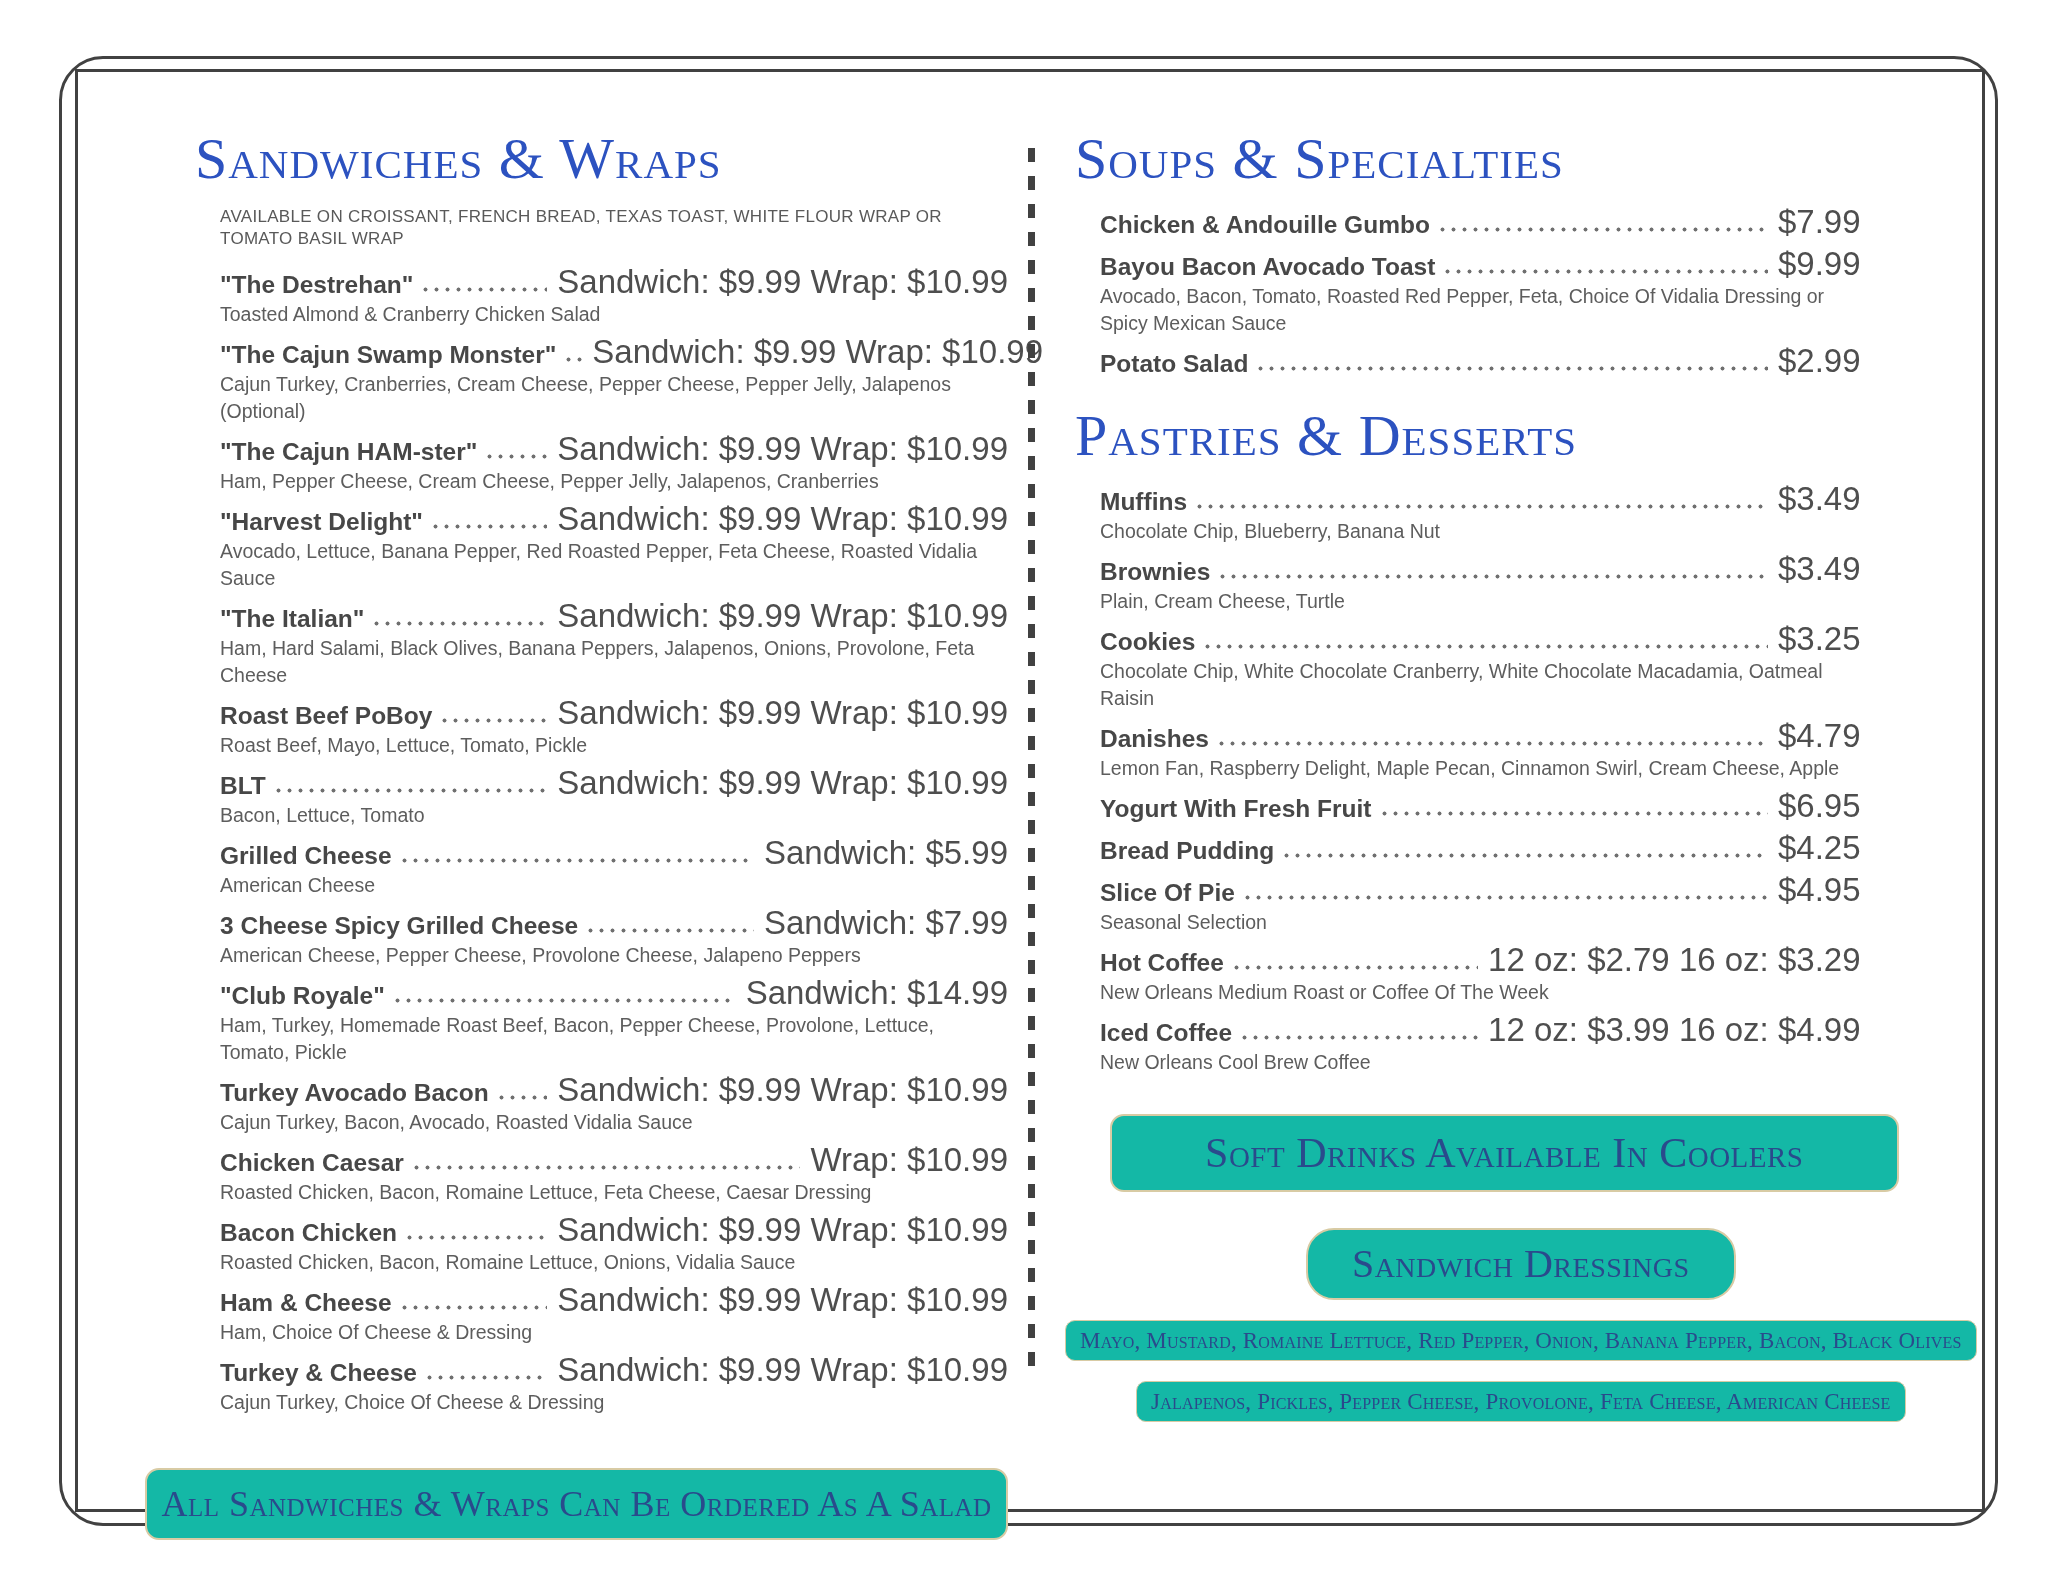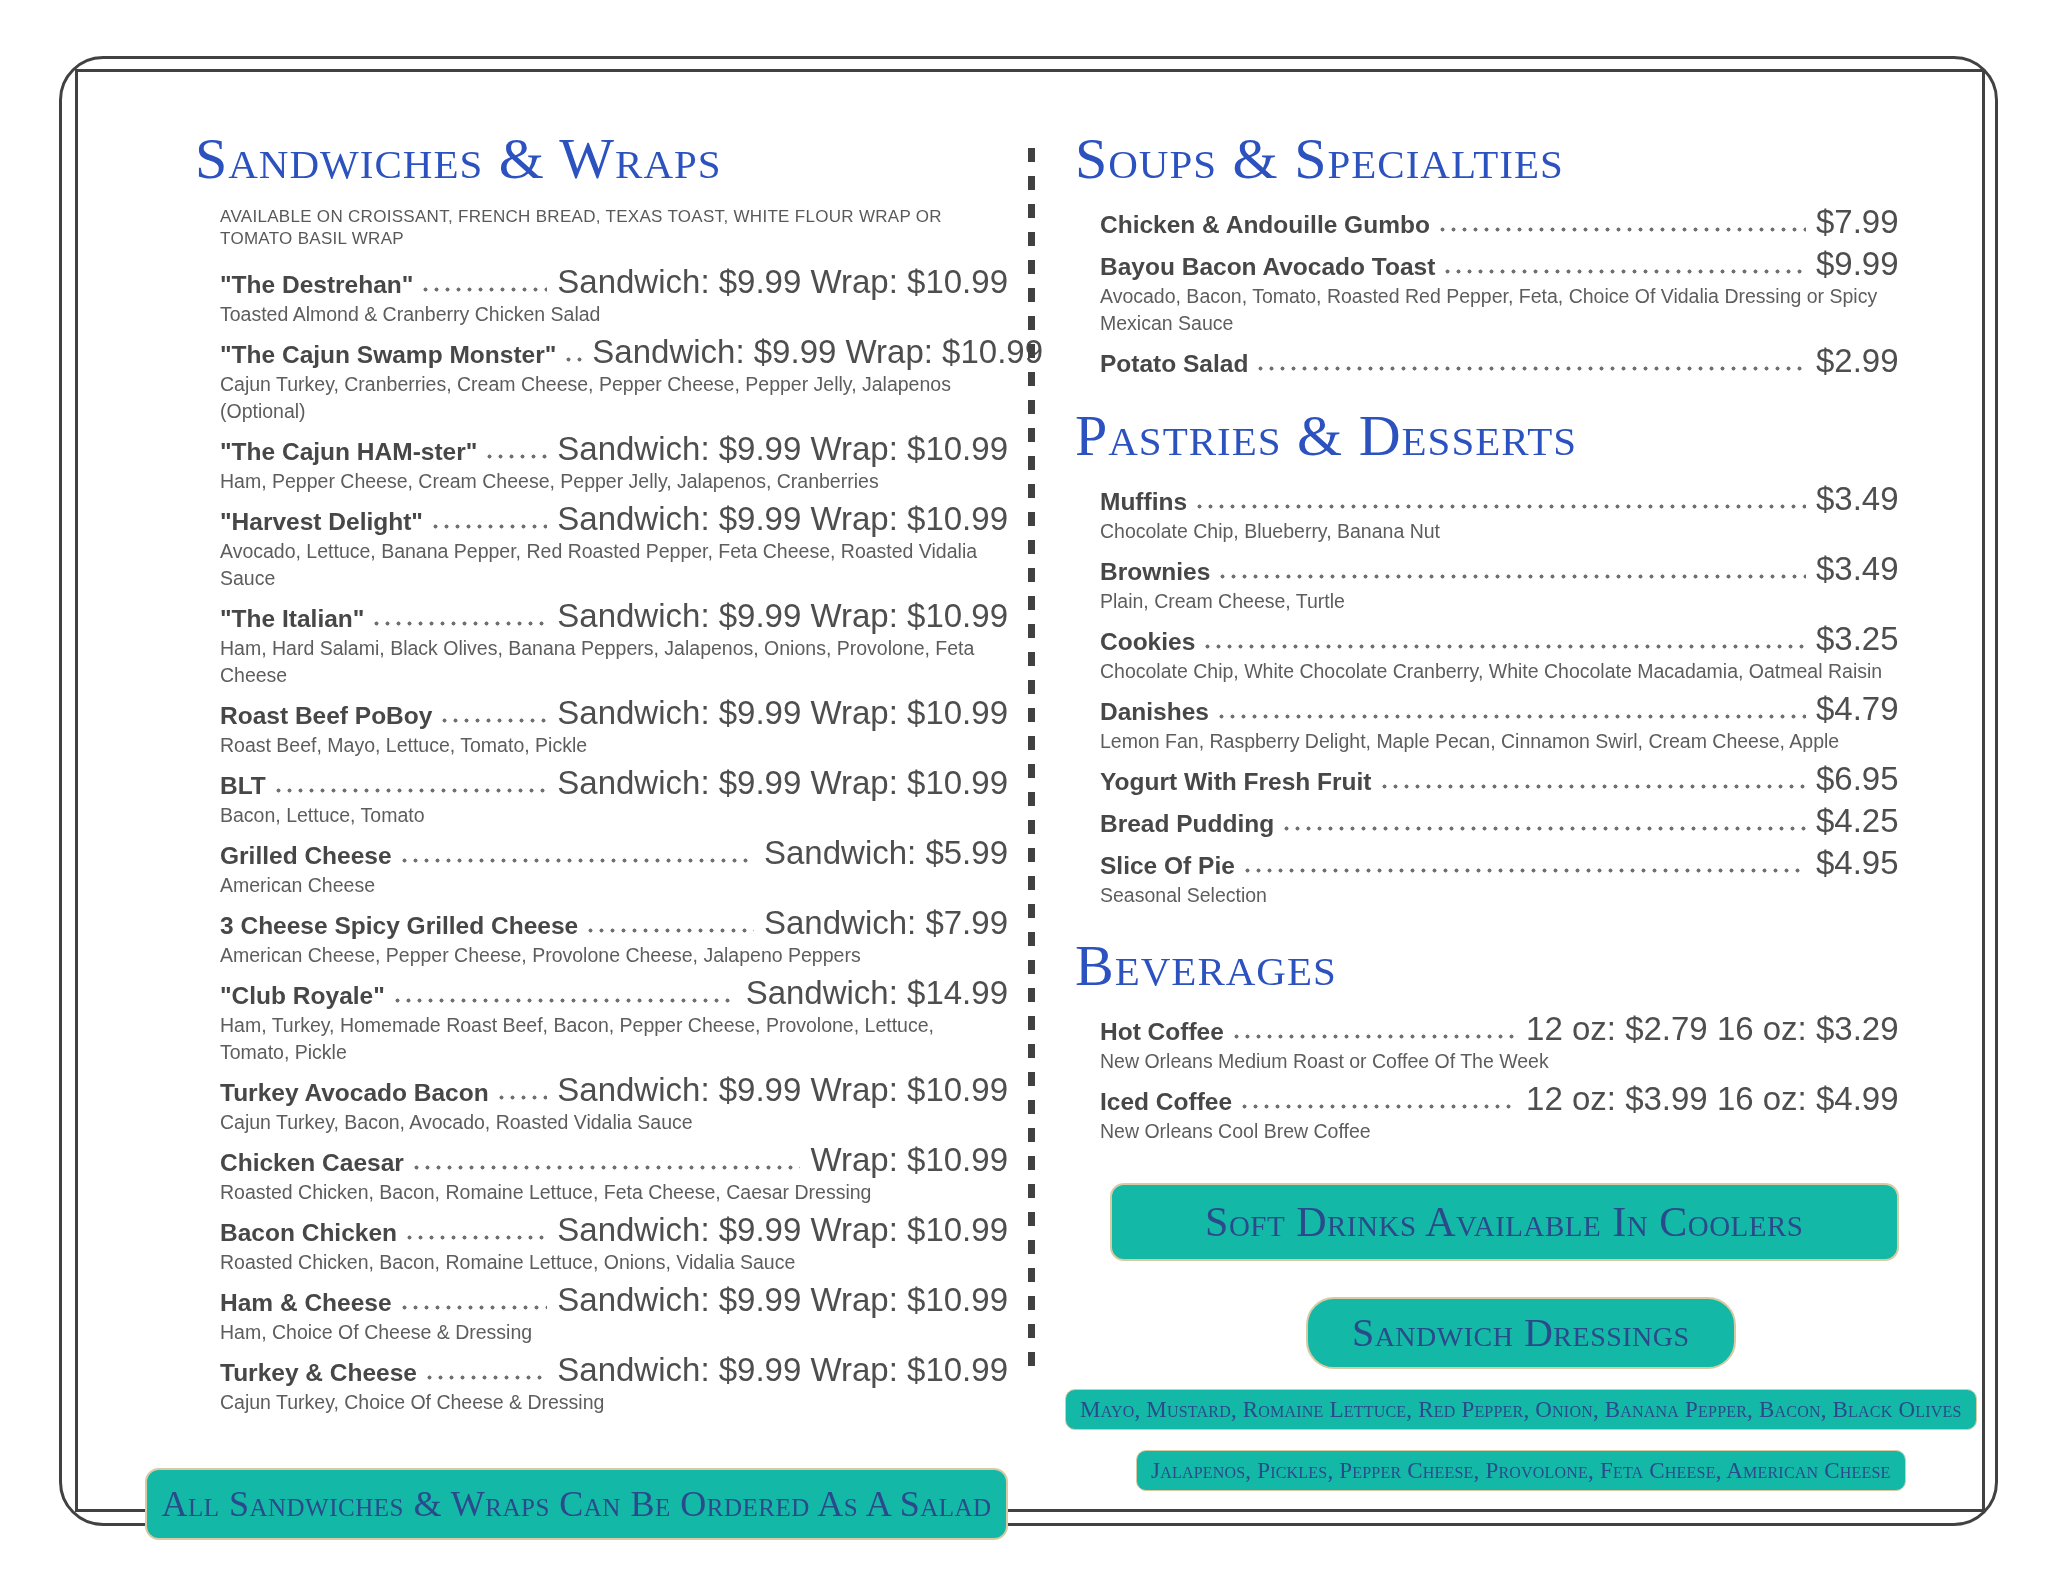--- a/index.html
+++ b/index.html
@@ -47,21 +47,21 @@
 
   .subtitle {
     margin-left:75px; margin-bottom:16px;
     font-size:17px; line-height:22px; letter-spacing:0.3px;
     color:#595959;
   }
 
   
   .items { display:block; }
   .col-left  .items { margin-left:75px; }
-  .col-right .items { margin-left:35px; margin-right:78px; }
+  .col-right .items { margin-left:35px; margin-right:116px; }
 
   .mi { margin-bottom:8px; }
   .mi-row { display:flex; align-items:baseline; line-height:31px; }
   .mi-name {
     white-space:nowrap; font-size:24.5px; font-weight:700; color:#474747;
   }
   .mi-dots {
     flex:1 1 auto; min-width:16px; height:5px; align-self:flex-end;
     margin:0 10px 8px 10px;
     background-image:radial-gradient(circle at 2.5px 2.5px,
@@ -358,21 +358,20 @@
               <span class="mi-name">Slice Of Pie</span>
               <span class="mi-dots"></span>
               <span class="mi-price">$4.95</span>
             </div>
             <div class="mi-desc">Seasonal Selection</div>
           </div>
         </div>
     </div>
 
     <div class="section">
-      <div class="menu-head">Beverages</div>
       <div class="items">
 
           <div class="mi">
             <div class="mi-row">
               <span class="mi-name">Hot Coffee</span>
               <span class="mi-dots"></span>
               <span class="mi-price">12 oz: $2.79 16 oz: $3.29</span>
             </div>
             <div class="mi-desc">New Orleans Medium Roast or Coffee Of The Week</div>
           </div>

